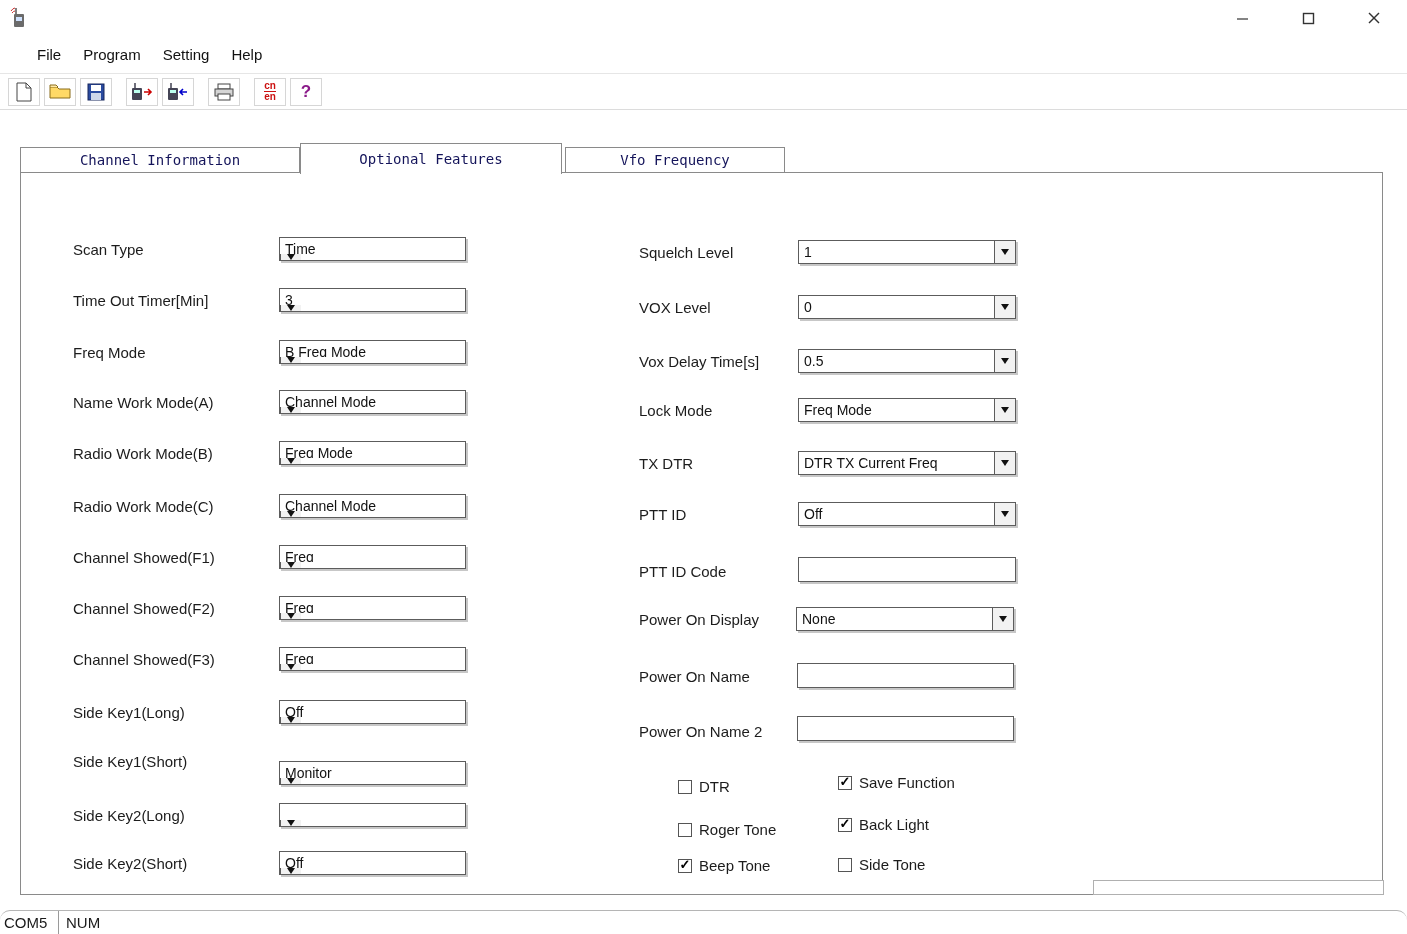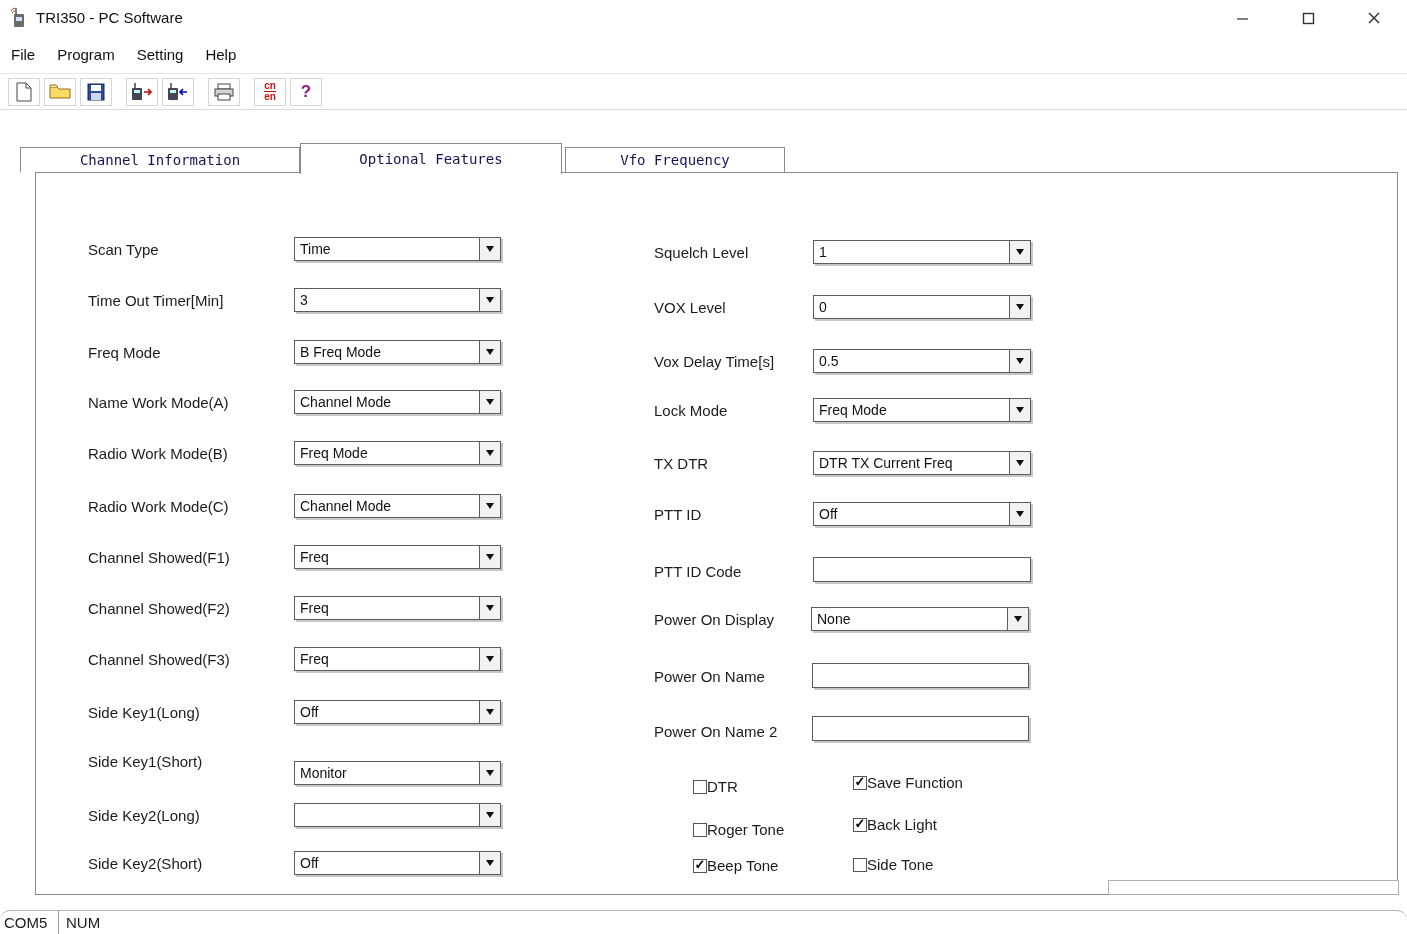--- a/index.html
+++ b/index.html
@@ -8,45 +8,45 @@
     position:relative; width:1407px; height:934px; background:#fff;
     overflow:hidden; color:#1a1a1a; font-family:"Liberation Sans", sans-serif;
   }
   
   .titlebar { position:absolute; top:0; left:0; right:0; height:36px; background:#fff; }
   .app-icon { position:absolute; left:10px; top:7px; width:20px; height:22px; }
   .win-title { position:absolute; left:36px; top:0; line-height:36px; font-size:15px; color:#111; }
   .win-btns { position:absolute; right:0; top:0; height:36px; display:flex; }
   .win-btn { width:66px; height:36px; display:flex; align-items:center; justify-content:center; background:#fff; border:none; cursor:pointer; }
   
-  .menubar { position:absolute; top:36px; left:0; right:0; height:37px; display:flex; align-items:center; padding-left:0; }
+  .menubar { position:absolute; top:36px; left:0; right:0; height:37px; display:flex; align-items:center; padding-left:26px; }
   .menu-item { font-size:15px; color:#111; padding:6px 11px; cursor:default; }
   
   .toolbar { position:absolute; top:73px; left:0; right:0; height:37px; border-top:1px solid #e6e6e6; border-bottom:1px solid #dcdcdc; display:flex; align-items:center; padding-left:8px; }
   .tbtn { width:32px; height:28px; border:1px solid #d6d6d6; background:#fff; display:flex; align-items:center; justify-content:center; margin-right:4px; cursor:pointer; padding:0; }
   .tb-gap { width:10px; }
   .lang { display:flex; flex-direction:column; align-items:center; color:#cc1111; font-size:10px; line-height:10px; font-weight:bold; }
   .lang span:first-child { border-bottom:1px solid #cc1111; }
   .help-q { color:#8b1a89; font-size:17px; font-weight:bold; }
   
   .tab { position:absolute; background:#fff; border:1px solid #8a8a8a; border-bottom:none;
          display:flex; align-items:center; justify-content:center;
          font-family:"DejaVu Sans Mono", monospace; font-size:14px; color:#14145a; cursor:pointer; }
   .tab.inactive { top:147px; height:25px; z-index:1; }
   .tab.active { top:143px; height:31px; z-index:3; }
   
-  .panel { position:absolute; left:20px; top:172px; width:1363px; height:723px; border:1px solid #8a8a8a; background:#fff; z-index:2;margin-left:15px; }
+  .panel { position:absolute; left:20px; top:172px; width:1363px; height:723px; border:1px solid #8a8a8a; background:#fff; z-index:2; }
   .flabel { position:absolute; font-size:15px; color:#1c1c1c; white-space:nowrap; }
   .combo { position:absolute; height:24px; background:#fff; border:1px solid #5c5c5c; box-shadow:2px 2px 0 rgba(0,0,0,0.22); display:flex; align-items:stretch; cursor:default; }
-  .w187 { width:207px; } .w218 { width:218px; }
+  .w187 { width:187px;flex-direction:column; } .w218 { width:218px; }
   .combo-value { flex:1; font-size:14px; line-height:22px; padding-left:5px; overflow:hidden; white-space:nowrap; color:#111; }
   .combo-btn { width:21px; border-left:1px solid #5c5c5c; background:#f2f2f2; display:flex; align-items:center; justify-content:center; cursor:pointer; }
   .arrow { width:0; height:0; border-left:4px solid transparent; border-right:4px solid transparent; border-top:6px solid #111; }
   .textbox { position:absolute; height:25px; border:1px solid #5c5c5c; box-shadow:2px 2px 0 rgba(0,0,0,0.22); background:#fff; font-size:14px; padding:0 5px; font-family:"Liberation Sans", sans-serif; }
-  .cbwrap { position:absolute; display:flex; align-items:center; gap:0;padding-left:37px; }
+  .cbwrap { position:absolute; display:flex; align-items:center; gap:7px;padding-left:37px; }
   .checkbox { width:14px; height:14px; border:1px solid #555; background:#fff; display:flex; align-items:center; justify-content:center; cursor:pointer; }
   .checkbox .mark { visibility:hidden; font-size:13px; line-height:13px; font-weight:bold; color:#000; margin-top:-2px; }
   .checkbox.checked .mark { visibility:visible; }
   .cblabel { font-size:15px; color:#1c1c1c; white-space:nowrap; }
   .br-box { position:absolute; left:1072px; top:707px; width:291px; height:15px; border:1px solid #b0b0b0; background:#fff; }
   
   .statusbar { position:absolute; left:0; right:0; bottom:0; height:24px; border-top:1px solid #b5b5b5; display:flex; align-items:center; font-size:15px; background:#fff;border-radius:10px; }
   .sb-seg1 { width:58px; padding-left:4px; height:100%; display:flex; align-items:center; }
   .sb-div { width:1px; height:100%; background:#9a9a9a; }
   .sb-seg2 { padding-left:7px; height:100%; display:flex; align-items:center; }
@@ -57,21 +57,20 @@
 <div class="app">
 
   <div class="titlebar">
     <svg class="app-icon" viewBox="0 0 20 22">
       <line x1="6" y1="7" x2="6" y2="1" stroke="#555" stroke-width="1.5"></line>
       <rect x="4" y="7" width="10" height="13" fill="#6b6b6b" rx="1"></rect>
       <rect x="6" y="10" width="6" height="4" fill="#cfe2ff"></rect>
       <path d="M1 4 q2 -3 4 -3" stroke="#c33" fill="none" stroke-width="1"></path>
       <path d="M2 6 q1.5 -2 3 -2" stroke="#c33" fill="none" stroke-width="1"></path>
     </svg>
-    <span class="win-title">TRI350 - PC Software</span>
     <div class="win-btns">
       <button class="win-btn">
         <svg width="13" height="13">
             <line x1="1" y1="7" x2="12" y2="7" stroke="#333" stroke-width="1.2"></line>
           </svg>
       </button>
       <button class="win-btn">
         <svg width="13" height="13">
             <rect x="1.5" y="1.5" width="10" height="10" fill="none" stroke="#333" stroke-width="1.4"></rect>
           </svg>

